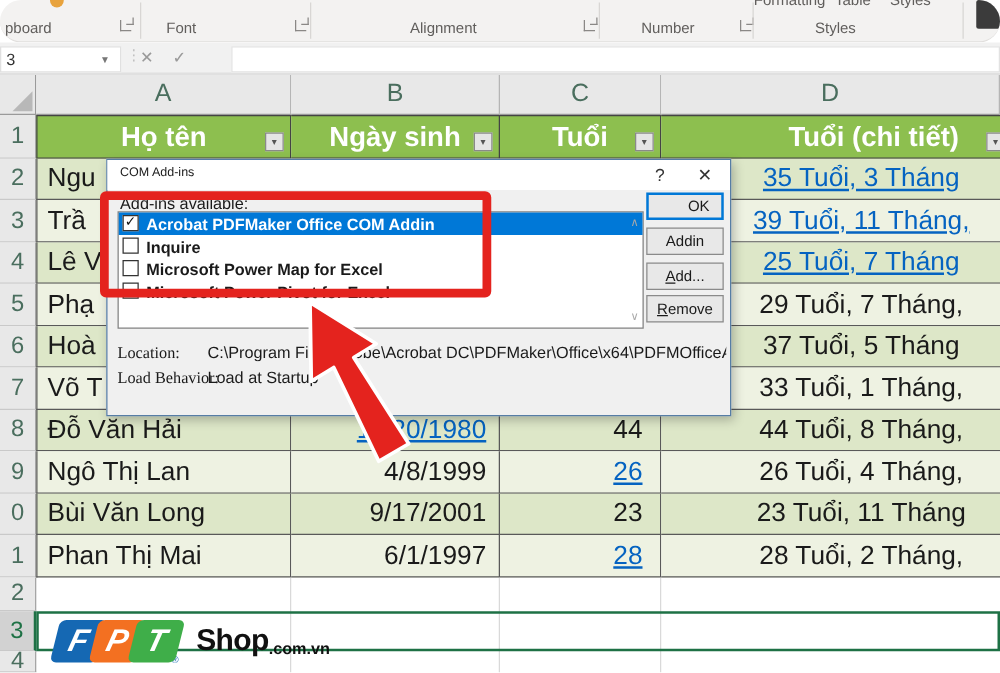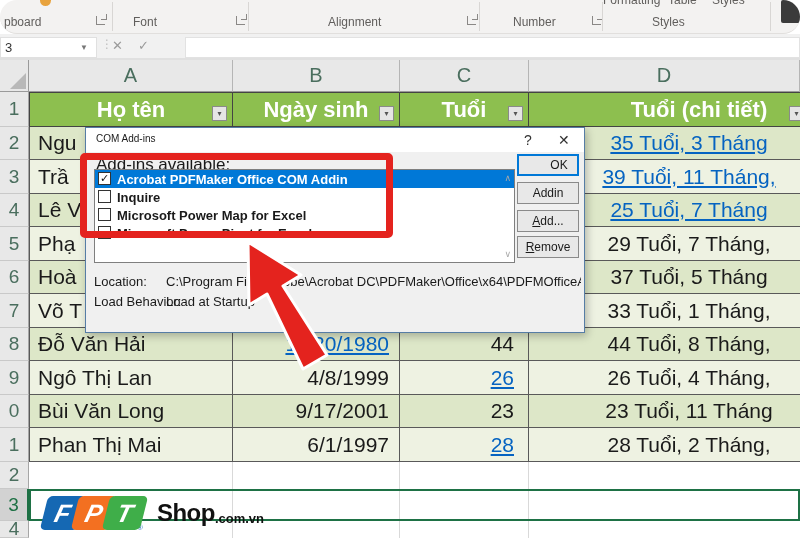--- a/index.html
+++ b/index.html
@@ -52,34 +52,34 @@
                font-size:8px; color:#555; display:flex; align-items:center; justify-content:center; }
   .gridline-v { position:absolute; top:462px; width:1px; height:76px; background:#d9d9d9; }
   .sel-rect { position:absolute; left:29px; top:489px; width:771px; height:32px; border:2px solid #1e7145; z-index:3; }
   
   .dlg { position:absolute; left:85px; top:127px; width:500px; height:206px; background:#f0f0f0; border:1px solid #567da5;
          box-shadow:2px 3px 8px rgba(0,0,0,.25); z-index:10; font-size:13px; color:#1a1a1a; }
   .dlg-title { position:absolute; left:0; top:0; width:100%; height:24px; background:#fff; }
   .dlg-title-txt { position:absolute; left:10px; top:5px; font-size:10px; }
   .dlg-help { position:absolute; left:438px; top:4px; font-size:14px; color:#333; }
   .dlg-close { position:absolute; left:472px; top:4px; font-size:14px; color:#333; }
-  .dlg-label { position:absolute; left:10px; top:27px; font-size:17px; }
+  .dlg-label { position:absolute; left:10px; top:27px; font-size:13px; }
   .listbox { position:absolute; left:8px; top:41px; width:421px; height:94px; background:#fff; border:1px solid #7f7f7f; }
   .li { position:relative; height:18px; display:flex; align-items:center; font-weight:600; font-size:13px; padding-left:22px; }
   .li.sel { background:#0078d7; color:#fff; }
   .chk { position:absolute; left:3px; top:2px; width:13px; height:13px; background:#fff; border:1px solid #333;
          font-size:11px; font-weight:bold; color:#111; line-height:11px; text-align:center; }
   .sb-up { position:absolute; right:3px; top:3px; font-size:9px; color:#a9a9a9; }
   .sb-dn { position:absolute; right:3px; bottom:3px; font-size:9px; color:#a9a9a9; }
   .dbtn { position:absolute; left:431px; width:62px; height:22px; background:#e8e8e8; border:1px solid #8a8a8a;
           font-size:12px; color:#1a1a1a; display:flex; align-items:center; justify-content:center; }
   .dbtn.default { border:2px solid #0078d7; }
   .b-ok { top:26px;padding-left:22px; } .b-cancel { top:54px; } .b-add { top:82px; } .b-remove { top:108px; }
   .ukey { text-decoration:underline; }
-  .meta-label { position:absolute; left:8px; font-size:13px; }
+  .meta-label { position:absolute; left:8px; font-size:13px;font-family:Liberation Serif, serif; }
   .meta-val { position:absolute; left:80px; font-size:13px; white-space:nowrap; max-width:415px; overflow:hidden; }
   
   .red-rect { position:absolute; left:80px; top:153px; width:313px; height:85px; border:7px solid #e4231e; border-radius:5px; z-index:20; }
   .arrow-svg { position:absolute; left:0; top:0; z-index:21; pointer-events:none; }
   
   .logo { position:absolute; left:44px; top:492px; height:42px; display:flex; align-items:center; z-index:6; }
   .logo-block { width:38px; height:34px; border-radius:5px; transform:skewX(-14deg); display:flex; align-items:center; justify-content:center;
                 color:#fff; font-weight:bold; font-style:italic; font-size:25px; margin-right:-7px; }
   .lb-f { background:#1568b3; z-index:1; } .lb-p { background:#f37021; z-index:2; } .lb-t { background:#3fae49; z-index:3; }
   .logo-shop { font-size:24px; font-weight:800; color:#111; margin-left:14px; letter-spacing:-.5px; }

